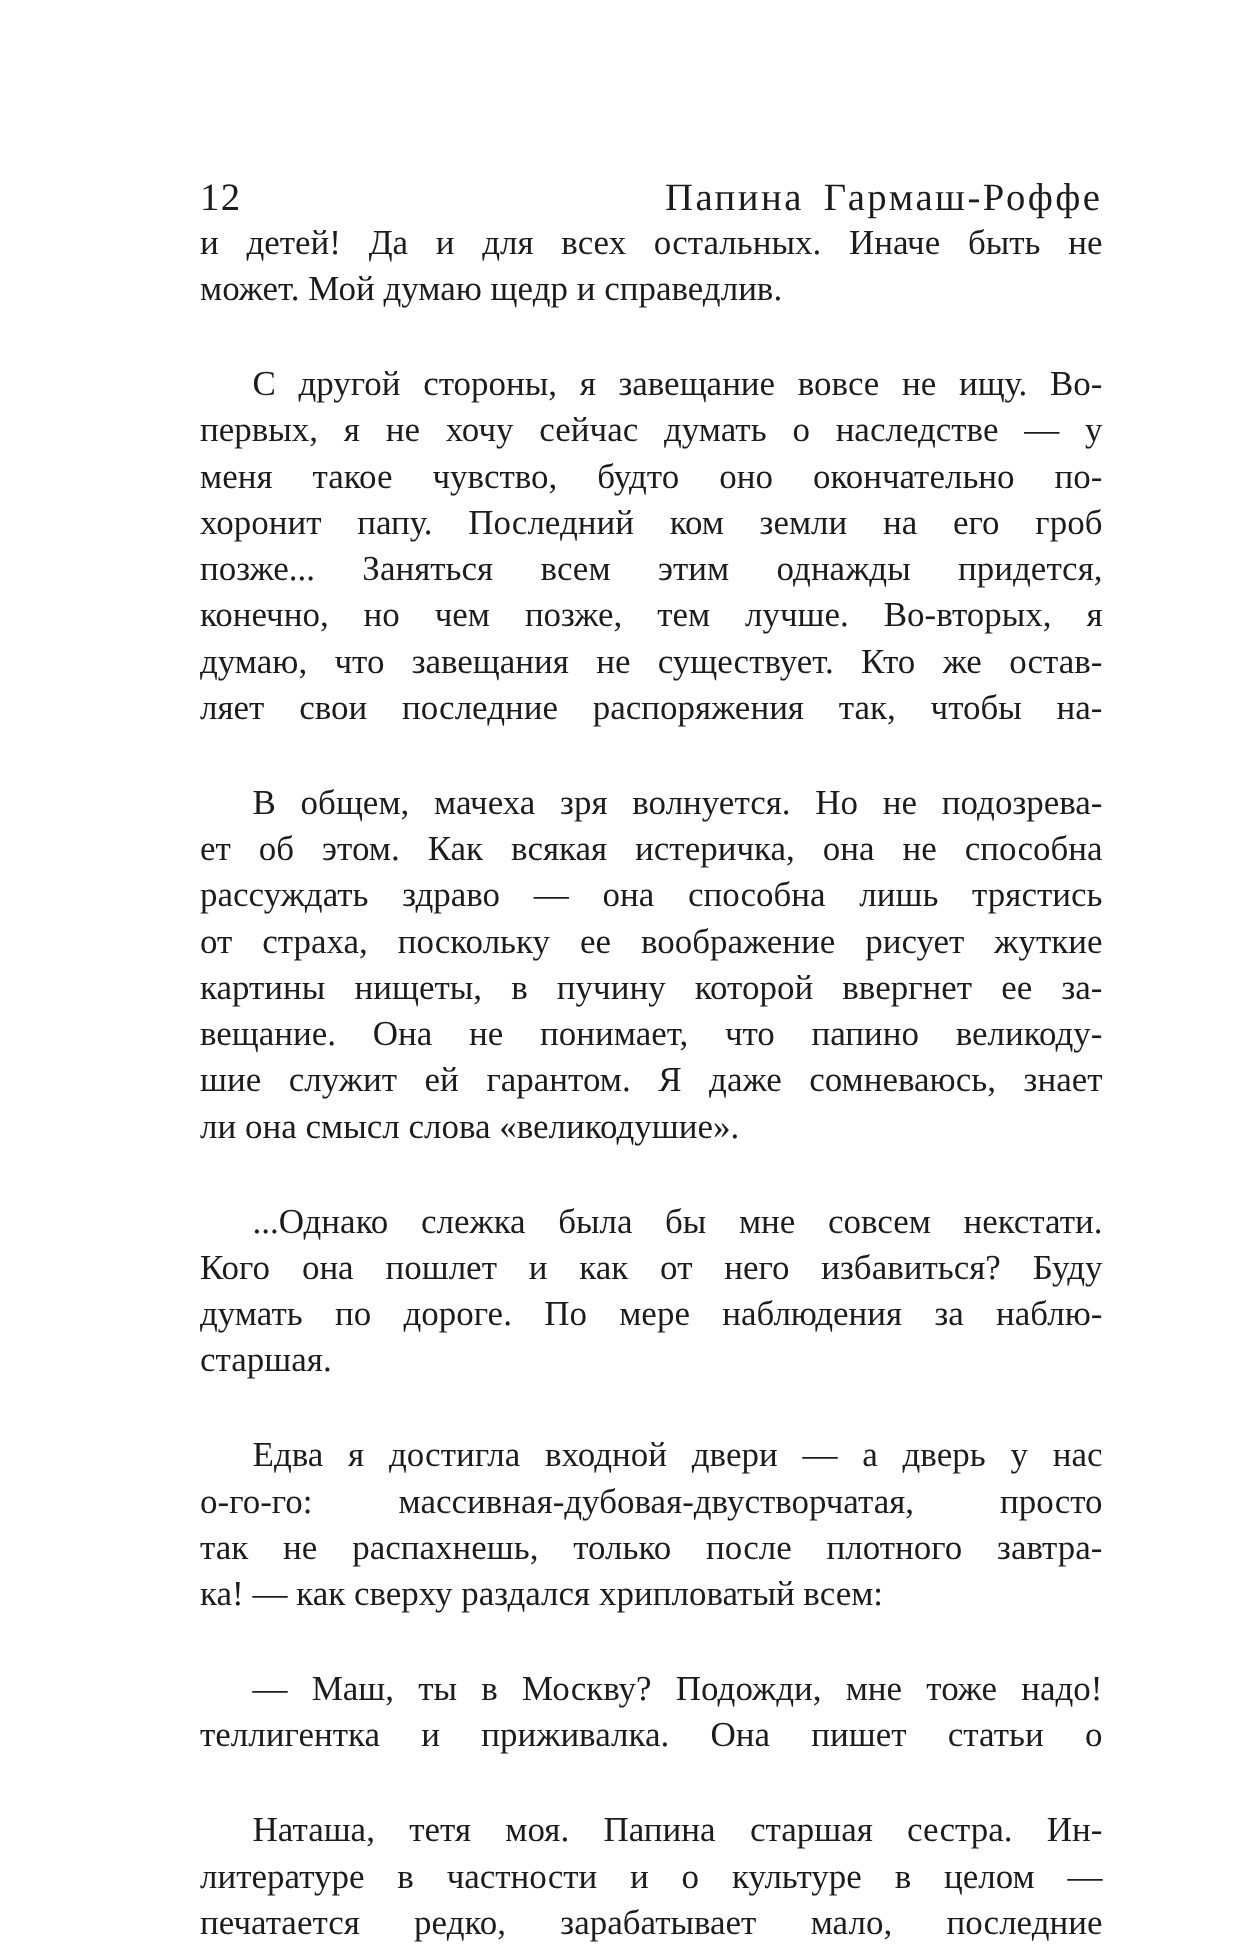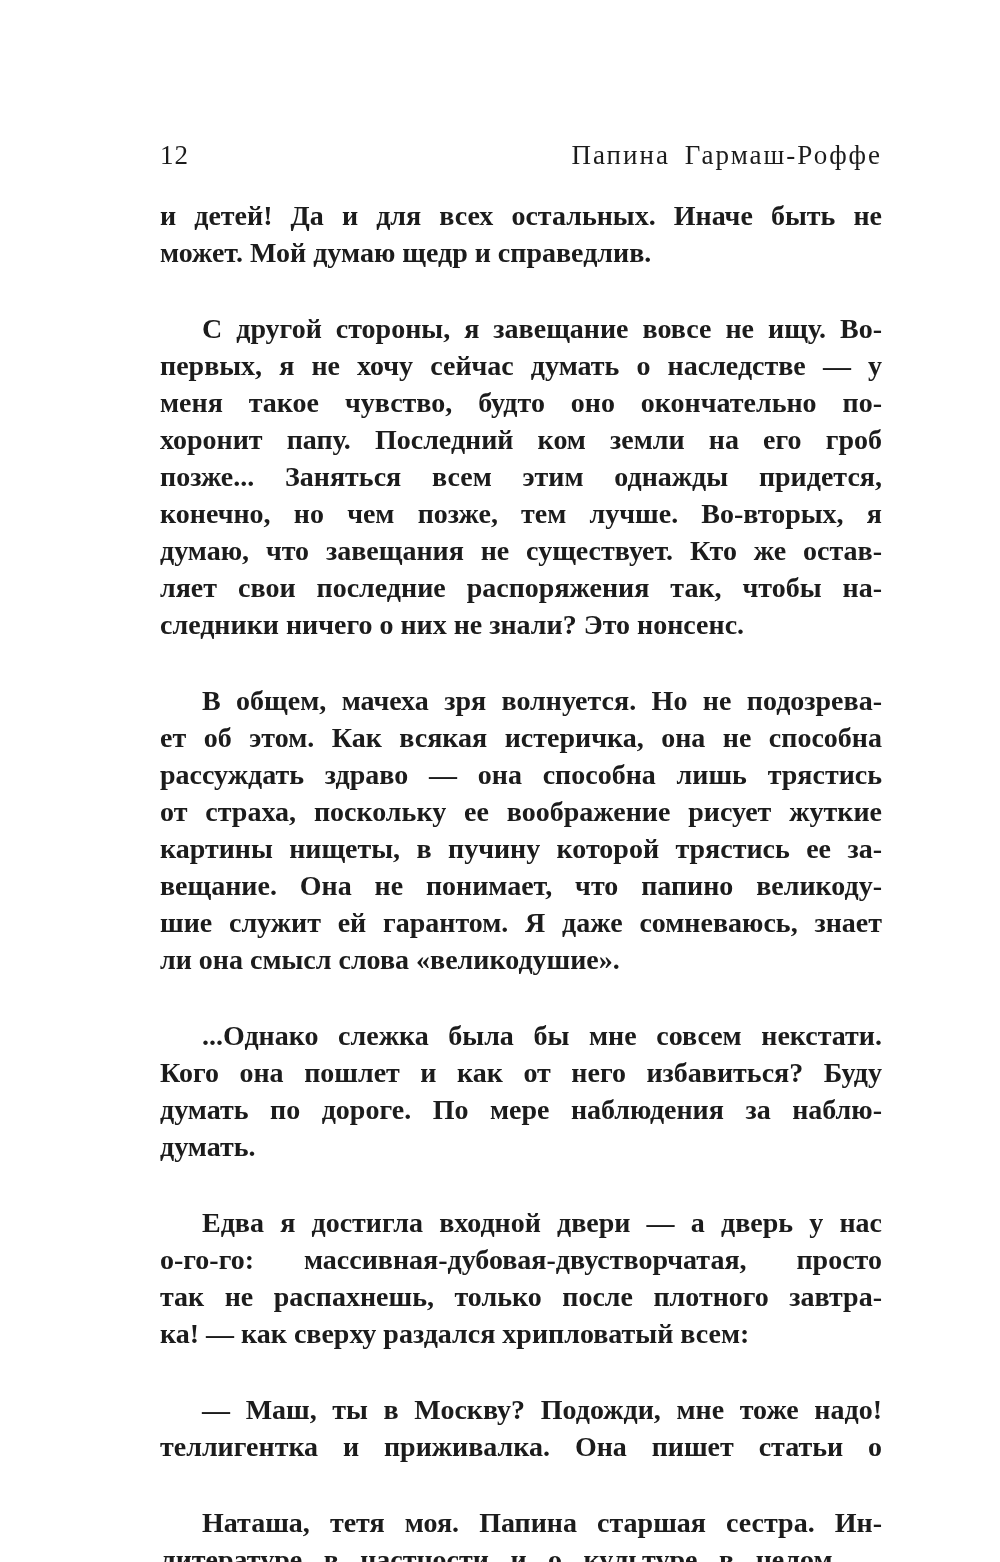--- a/index.html
+++ b/index.html
@@ -17,22 +17,21 @@
     overflow: hidden;
     box-sizing: border-box;
   }
   .content {
     margin: 140px 118px 0 160px; 
   }
   .running-head {
     display: flex;
     justify-content: space-between;
     align-items: baseline;
-    font-size: 27px;
-    margin-bottom: 26px;
+    font-size: 31px;
   }
   .page-number {
     letter-spacing: 1px;
   }
   .running-title {
     letter-spacing: 2px;
     word-spacing: 6px;
   }
   .text-block {
     font-size: 28px;
@@ -41,21 +40,20 @@
   .paragraph {
     margin: 0;
   }
   .paragraph.gap-before {
     margin-top: 37px;
   }
   .line {
     text-align: justify;
     text-align-last: justify;
     white-space: normal;
-    font-weight: bold;
   }
   .line.last-left {
     text-align-last: left;
   }
   .line.indent {
     text-indent: 42px;
     margin-top: 39px;
   }
 </style>
 </head>
@@ -74,37 +72,36 @@
         </div>
         <div class="paragraph">
           <div class="line indent">С другой стороны, я завещание вовсе не ищу. Во-</div>
           <div class="line">первых, я не хочу сейчас думать о наследстве — у</div>
           <div class="line">меня такое чувство, будто оно окончательно по-</div>
           <div class="line">хоронит папу. Последний ком земли на его гроб</div>
           <div class="line">позже... Заняться всем этим однажды придется,</div>
           <div class="line">конечно, но чем позже, тем лучше. Во-вторых, я</div>
           <div class="line">думаю, что завещания не существует. Кто же остав-</div>
           <div class="line">ляет свои последние распоряжения так, чтобы на-</div>
-          <div class="line last-left">следники ничего о них не знали? Это нонсенс.</div>
         </div>
         <div class="paragraph">
           <div class="line indent">В общем, мачеха зря волнуется. Но не подозрева-</div>
           <div class="line">ет об этом. Как всякая истеричка, она не способна</div>
           <div class="line">рассуждать здраво — она способна лишь трястись</div>
           <div class="line">от страха, поскольку ее воображение рисует жуткие</div>
-          <div class="line">картины нищеты, в пучину которой трястись ее за-</div>
+          <div class="line">картины нищеты, в пучину которой ввергнет ее за-</div>
           <div class="line">вещание. Она не понимает, что папино великоду-</div>
           <div class="line">шие служит ей гарантом. Я даже сомневаюсь, знает</div>
           <div class="line last-left">ли она смысл слова «великодушие».</div>
         </div>
         <div class="paragraph">
           <div class="line indent">...Однако слежка была бы мне совсем некстати.</div>
           <div class="line">Кого она пошлет и как от него избавиться? Буду</div>
           <div class="line">думать по дороге. По мере наблюдения за наблю-</div>
-          <div class="line last-left">думать.</div>
+          <div class="line last-left">старшая.</div>
         </div>
         <div class="paragraph gap-before">
           <div class="line indent">Едва я достигла входной двери — а дверь у нас</div>
           <div class="line">о-го-го: массивная-дубовая-двустворчатая, просто</div>
           <div class="line">так не распахнешь, только после плотного завтра-</div>
           <div class="line last-left">ка! — как сверху раздался хрипловатый всем:</div>
         </div>
         <div class="paragraph">
           <div class="line indent">— Маш, ты в Москву? Подожди, мне тоже надо!</div>
         </div>

